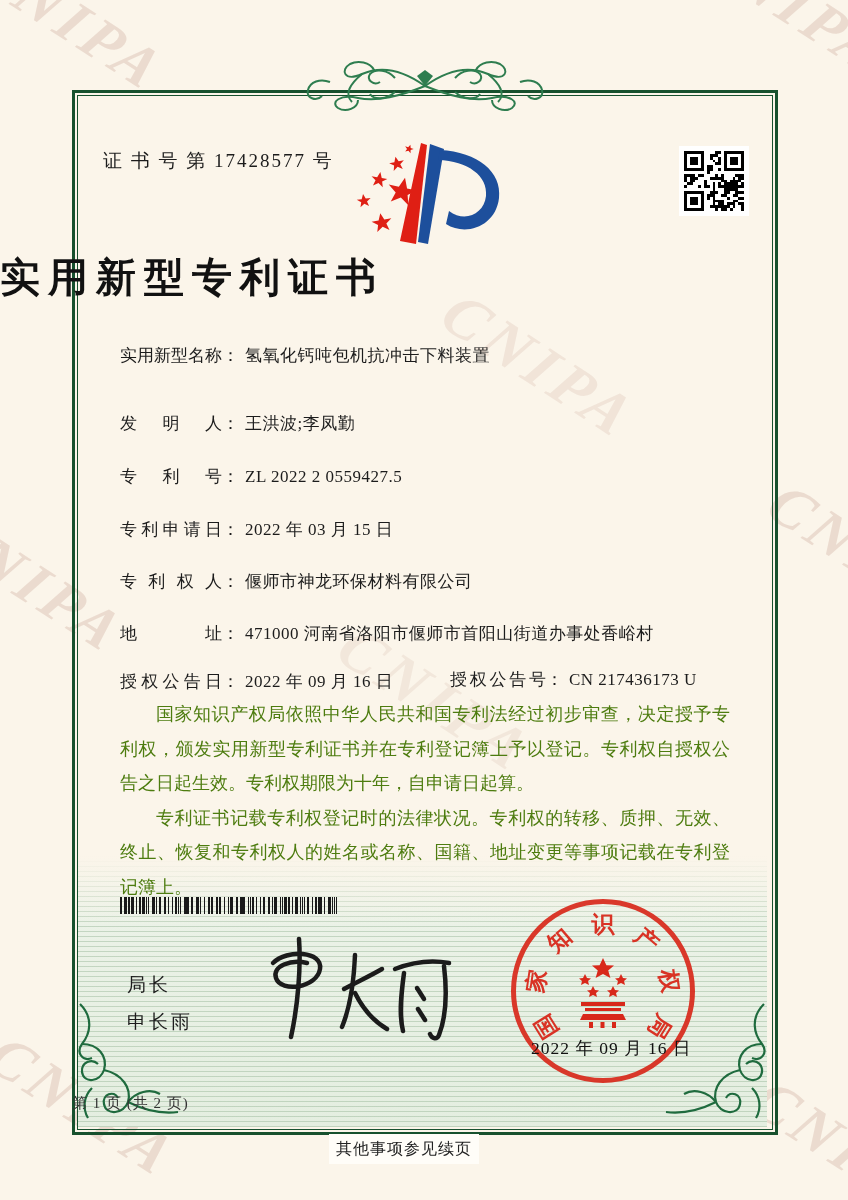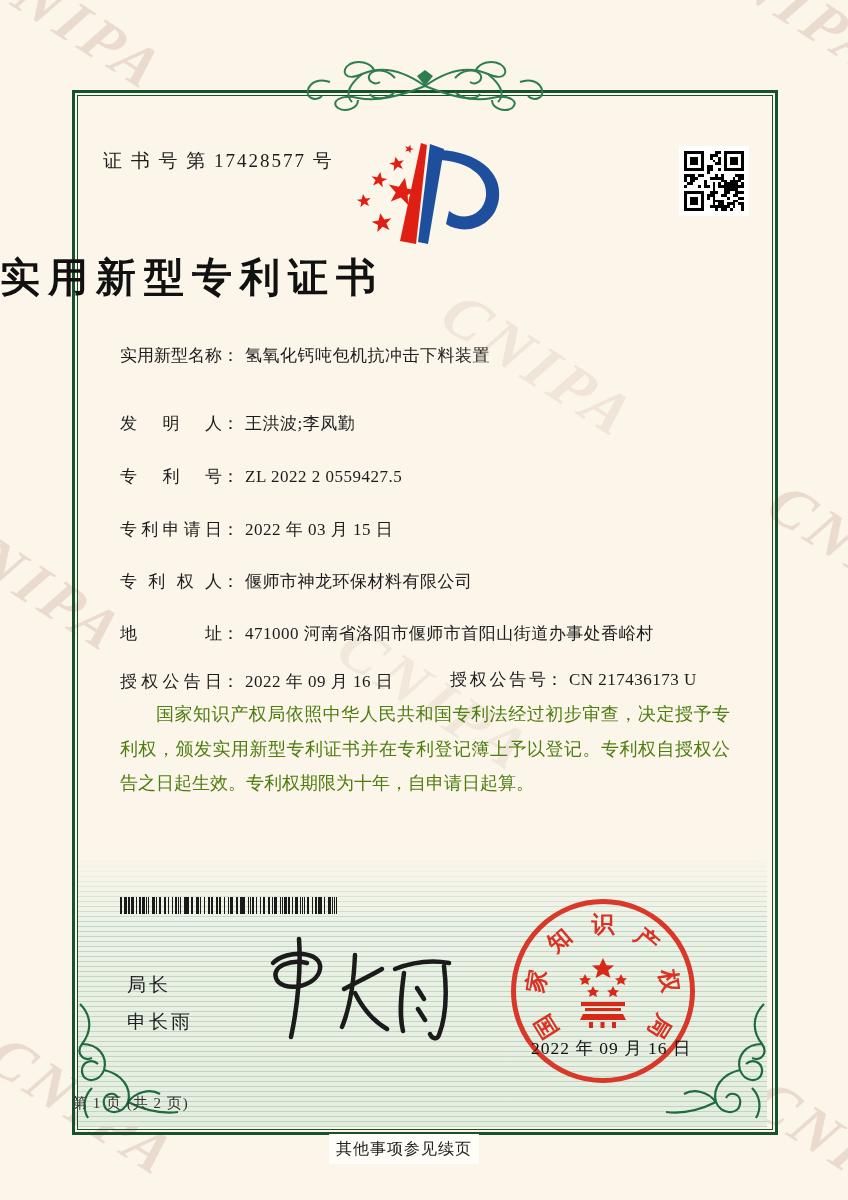--- a/index.html
+++ b/index.html
@@ -344,20 +344,21 @@
   <div class="frow" style="top:670px">
     <span class="flabel">授权公告日</span><span class="fcolon">：</span><span class="fvalue">2022 年 09 月 16 日</span>
   </div>
   <div class="frow2" style="top:668px">
     <span class="flabel">授权公告号</span><span class="fcolon">：</span><span class="fvalue">CN 217436173 U</span>
   </div>
 </div>
 
 <div class="body-text">
   <p>国家知识产权局依照中华人民共和国专利法经过初步审查，决定授予专利权，颁发实用新型专利证书并在专利登记簿上予以登记。专利权自授权公告之日起生效。专利权期限为十年，自申请日起算。</p>
+  <p>专利证书记载专利权登记时的法律状况。专利权的转移、质押、无效、终止、恢复和专利权人的姓名或名称、国籍、地址变更等事项记载在专利登记簿上。</p>
 </div>
 
 <div class="barcode"></div>
 
 <div class="officer">
   <div>局长</div>
   <div>申长雨</div>
 </div>
 
 <svg class="sig" width="215" height="112" viewBox="0 0 215 112">

